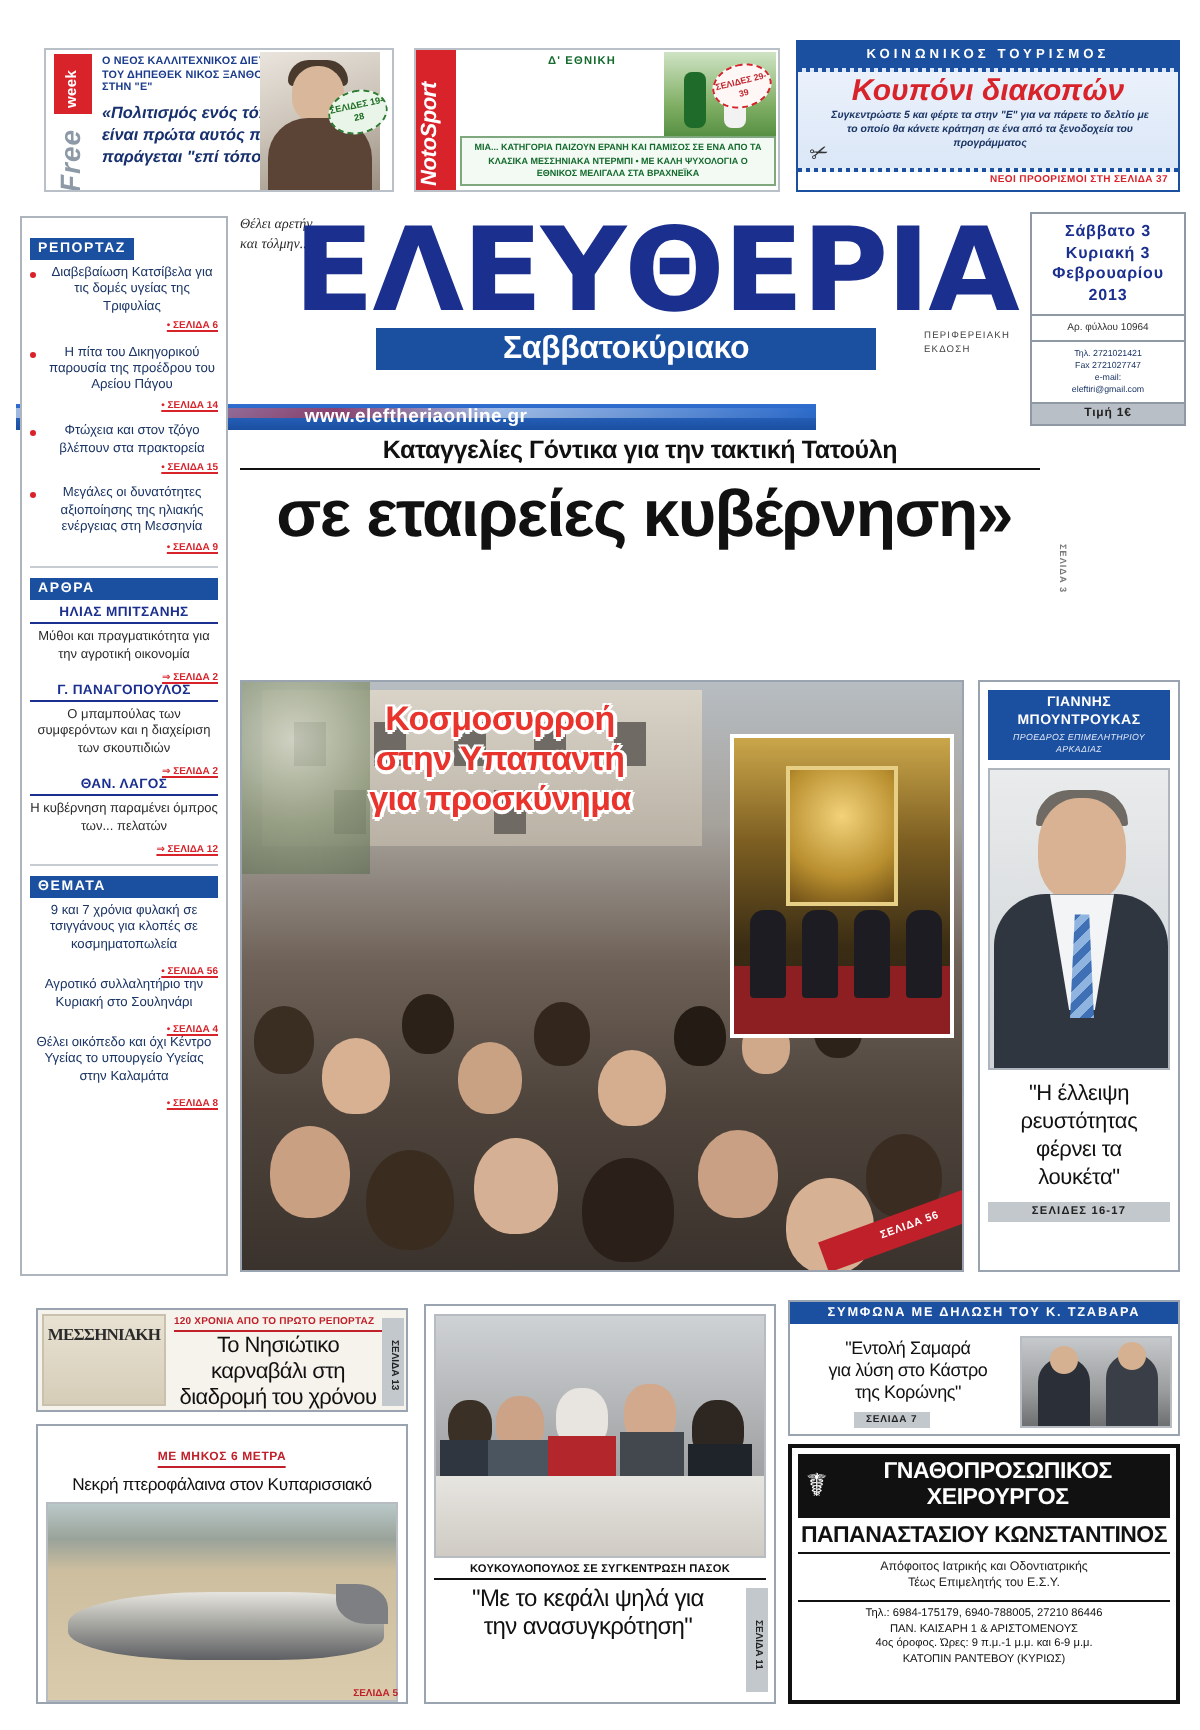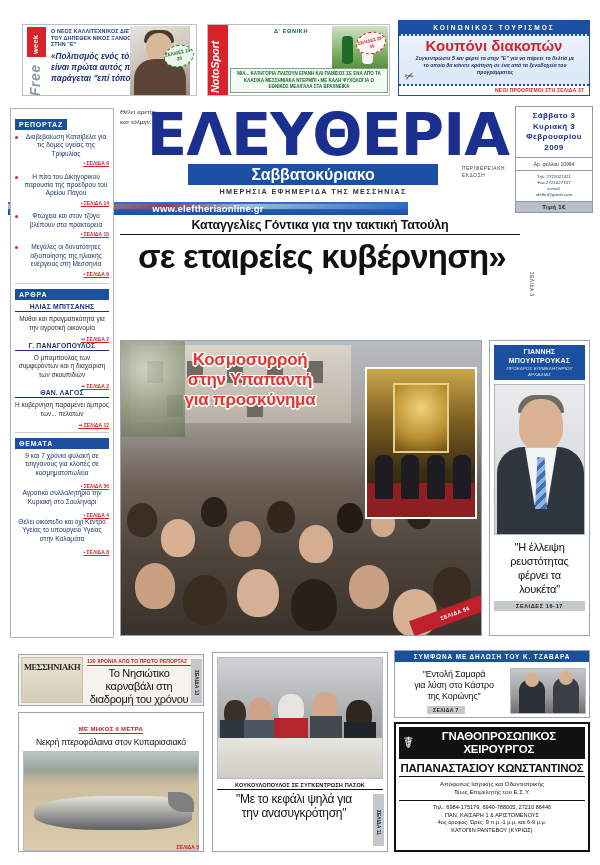--- a/index.html
+++ b/index.html
@@ -63,21 +63,21 @@
       text-align:center; font-weight:bold;}
 
   
   .bn-coupon { left: 398px; top: 20px; width: 192px; height: 76px; border:1px solid #1b4fa0; background:#fff;}
   .cp-head { position:absolute; left:0; top:0; width:100%; height:13px; background:#1b4fa0; color:#fff;
       font-size:6.6px; font-weight:bold; letter-spacing:2px; text-align:center; line-height:13px;}
   .cp-body { position:absolute; left:0; top:13px; width:100%; height:52px;
       background: linear-gradient(180deg,#eaf1fb 0%,#dbe7f7 100%);
       border-top:2px dotted #1b4fa0; border-bottom:2px dotted #1b4fa0;}
   .cp-title { position:absolute; left:0; top:16px; width:100%; text-align:center;
-      color:#d8232a; font-size:15px; font-weight:bold;}
+      color:#d8232a; font-size:15px; font-weight:bold;font-style:italic;}
   .cp-text { position:absolute; left:14px; top:34px; width:164px; text-align:center;
       color:#1b3565; font-size:5.2px; line-height:6.8px; font-style:italic; font-weight:bold;}
   .cp-scissor { position:absolute; left:6px; bottom:12px; font-size:11px; color:#333; transform: rotate(-20deg);}
   .cp-foot { position:absolute; right:2px; bottom:1px; background:#fff; color:#d8232a;
       font-size:5px; font-weight:bold; letter-spacing:.2px; padding:1px 3px;}
 
   
   .masthead { position:absolute; left:0; top:104px; width:600px; height:106px; }
   .motto { position:absolute; left:120px; top:3px; width:38px; color:#2a2a2a;
       font-size:7px; line-height:10px; font-style:italic; font-family:"Liberation Serif", serif;}
@@ -314,32 +314,31 @@
       <div class="cp-scissor">✂</div>
       <div class="cp-foot">ΝΕΟΙ ΠΡΟΟΡΙΣΜΟΙ ΣΤΗ ΣΕΛΙΔΑ 37</div>
     </div>
   </div>
 
   <div class="masthead">
     <div class="motto">Θέλει αρετήν και τόλμην...</div>
     <div class="logo">ΕΛΕΥΘΕΡΙΑ</div>
     <div class="logo-sub">Σαββατοκύριακο</div>
     <div class="logo-per">ΠΕΡΙΦΕΡΕΙΑΚΗ ΕΚΔΟΣΗ</div>
-    <div class="logo-tag">ΗΜΕΡΗΣΙΑ ΕΦΗΜΕΡΙΔΑ ΤΗΣ ΜΕΣΣΗΝΙΑΣ</div>
     <div class="web-strip">
       <div class="swash"></div>
       <span>www.eleftheriaonline.gr</span>
     </div>
 
     <div class="datebox">
       <div class="db-date">
         <div>Σάββατο 3</div>
         <div>Κυριακή 3</div>
         <div>Φεβρουαρίου</div>
-        <div>2009</div>
+        <div>2013</div>
       </div>
       <div class="db-issue">Αρ. φύλλου 10964</div>
       <div class="db-contact">
         <div>Τηλ. 2721021421</div>
         <div>Fax 2721027747</div>
         <div>e-mail:</div>
         <div>eleftiri@gmail.com</div>
       </div>
       <div class="db-price">Τιμή 1€</div>
     </div>

